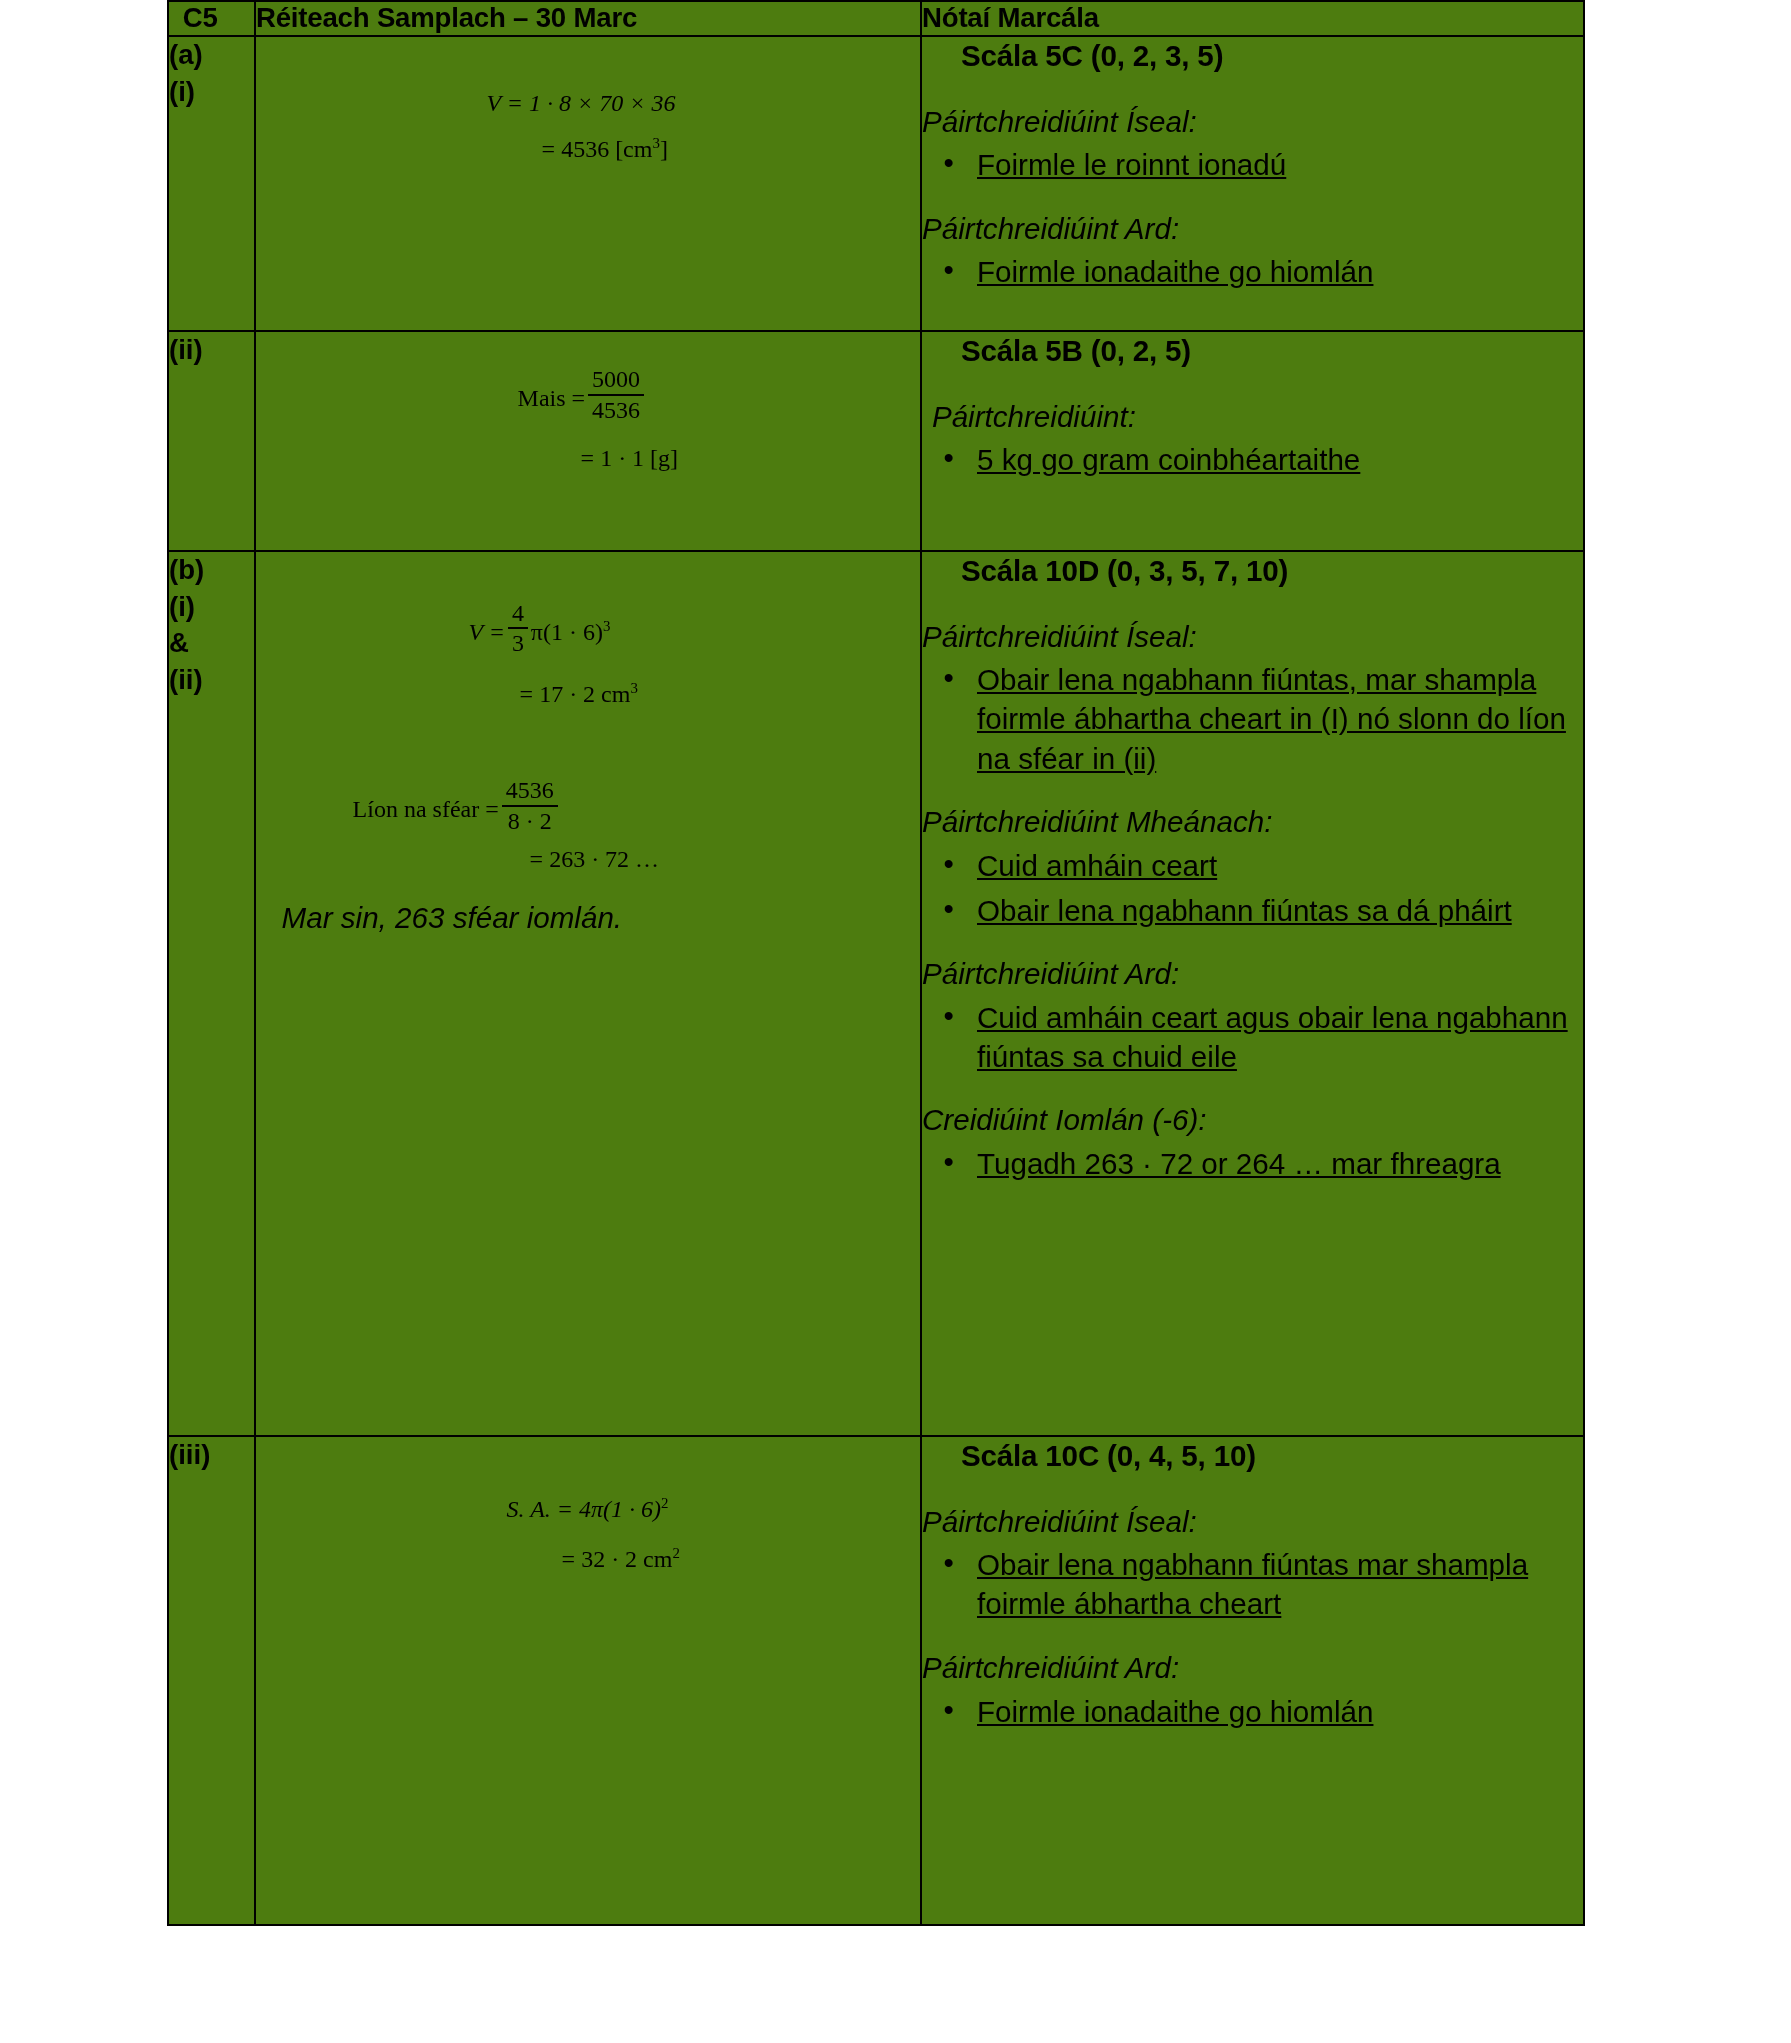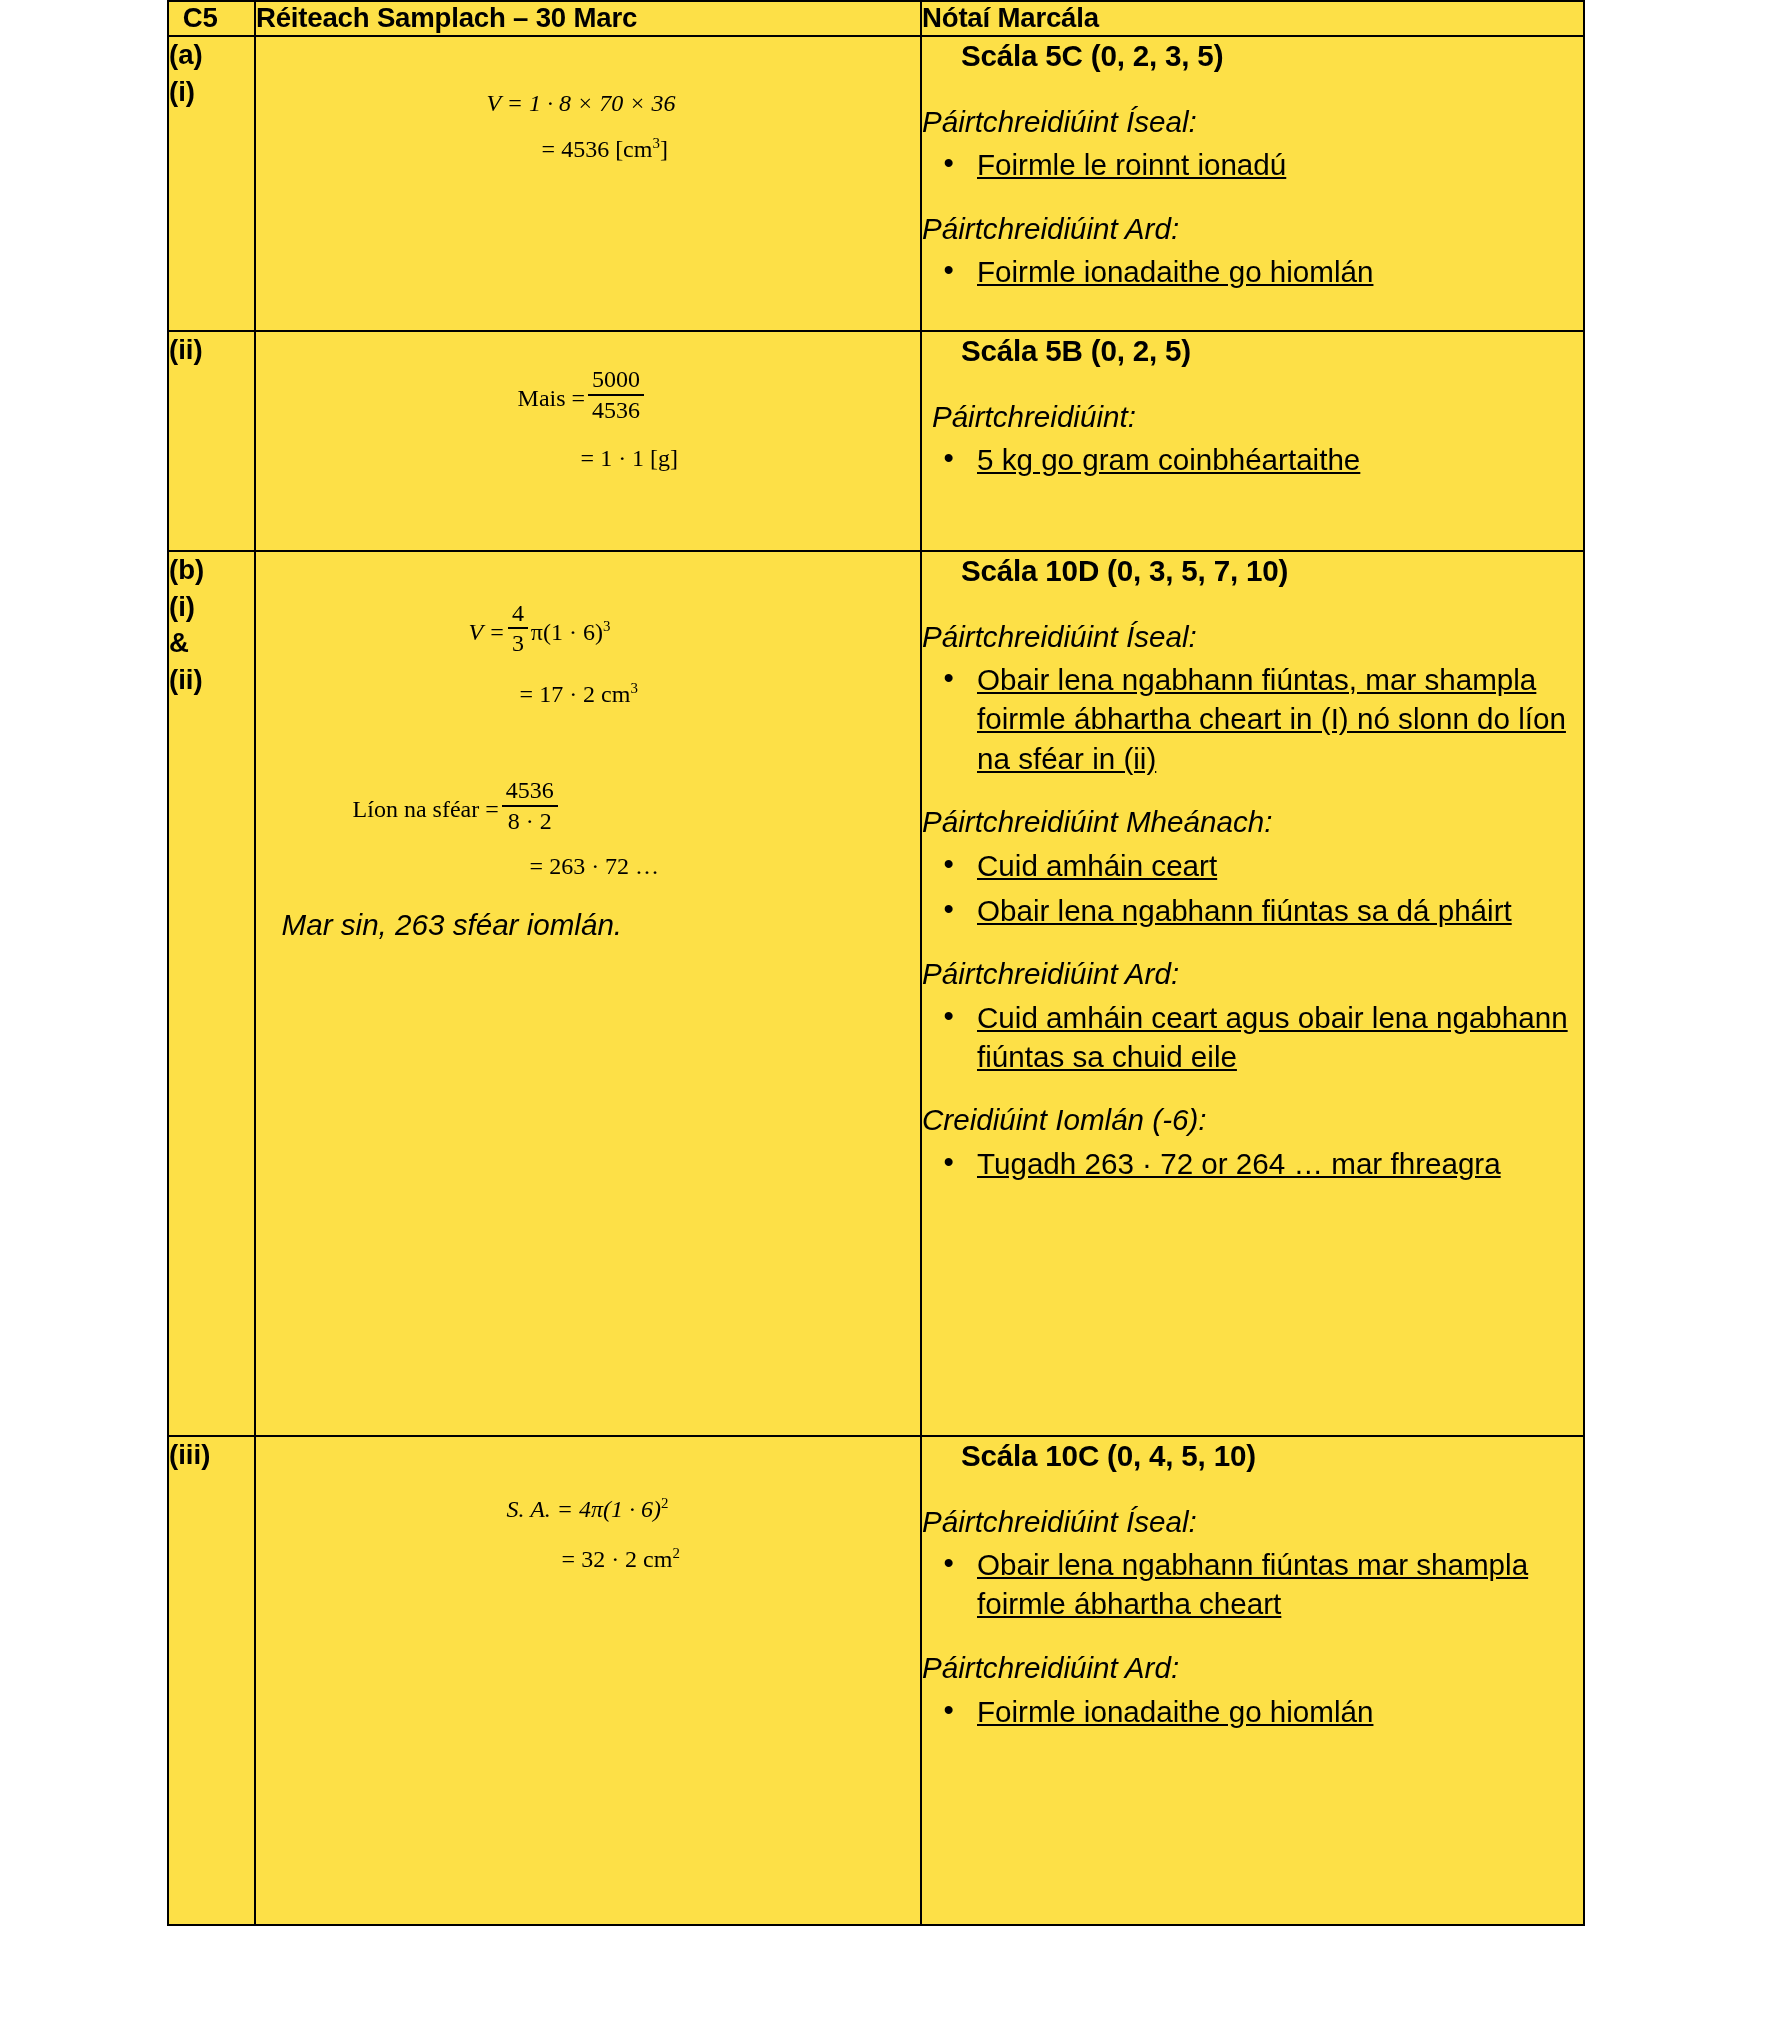--- a/index.html
+++ b/index.html
@@ -27,21 +27,21 @@
     border-collapse: collapse;
     table-layout: fixed;
     width: 1416px;
     margin: 0;
   }
 
   table.scheme td, table.scheme th {
     border: 2px solid #000000;
     vertical-align: top;
     padding: 0;
-    background: #fde047;
+    background: #4d7c0f;
   }
 
   
   col.c-label   { width: 87px; }
   col.c-work    { width: 666px; }
   col.c-notes   { width: 663px; }
 
   
   thead th {
     background: #d5d5d5;
@@ -238,21 +238,21 @@
         <td class="work-cell">
           <div class="work-inner">
 
             <div class="math eq-block" style="padding-top:39px; padding-left:187px;">
               <span class="eq-line"><span class="math-italic">V =</span><span class="frac"><span class="num">4</span><span class="den">3</span></span><span>π(1 · 6)</span><sup class="exp">3</sup></span>
               <span class="eq-line" style="padding-left:51px; margin-top:21.7px;"><span>= 17 · 2 cm</span><sup class="exp">3</sup></span>
             </div>
 
             <div class="math eq-block" style="padding-top:69px; padding-left:71px;">
               <span class="eq-line"><span>Líon na sféar =</span><span class="frac"><span class="num">4536</span><span class="den">8 · 2</span></span></span>
-              <span class="eq-line" style="padding-left:177px; margin-top:17px;">= 263 · 72 …</span>
+              <span class="eq-line" style="padding-left:177px; margin-top:10px;">= 263 · 72 …</span>
             </div>
 
             <div class="sans-note" style="padding-top:23.6px; padding-left:0;font-style:italic;">Mar sin, 263 sféar iomlán.</div>
           </div>
         </td>
         <td class="notes-cell">
           <div class="scale-title">Scála 10D (0, 3, 5, 7, 10)</div>
 
           <div class="credit-head">Páirtchreidiúint Íseal:</div>
           <ul class="bullets">

